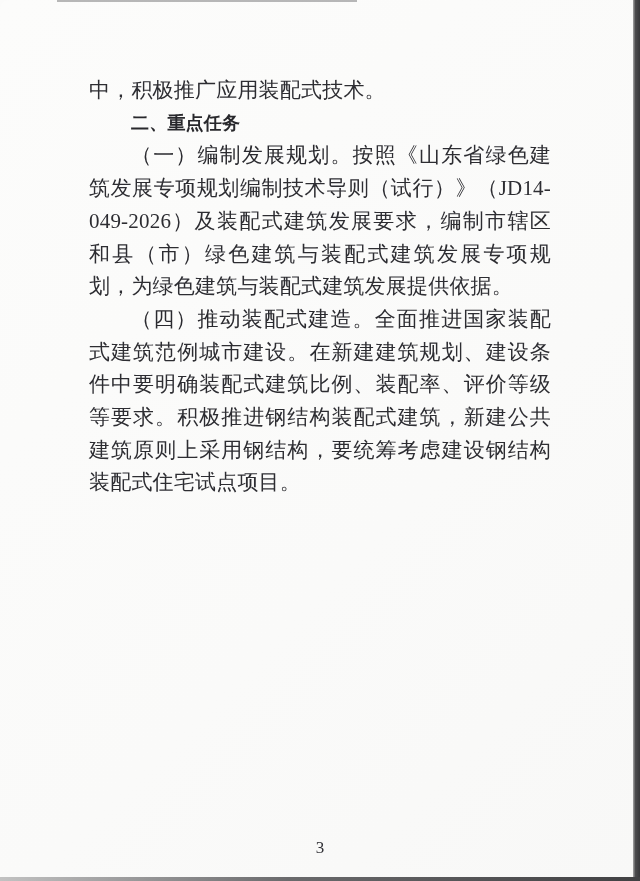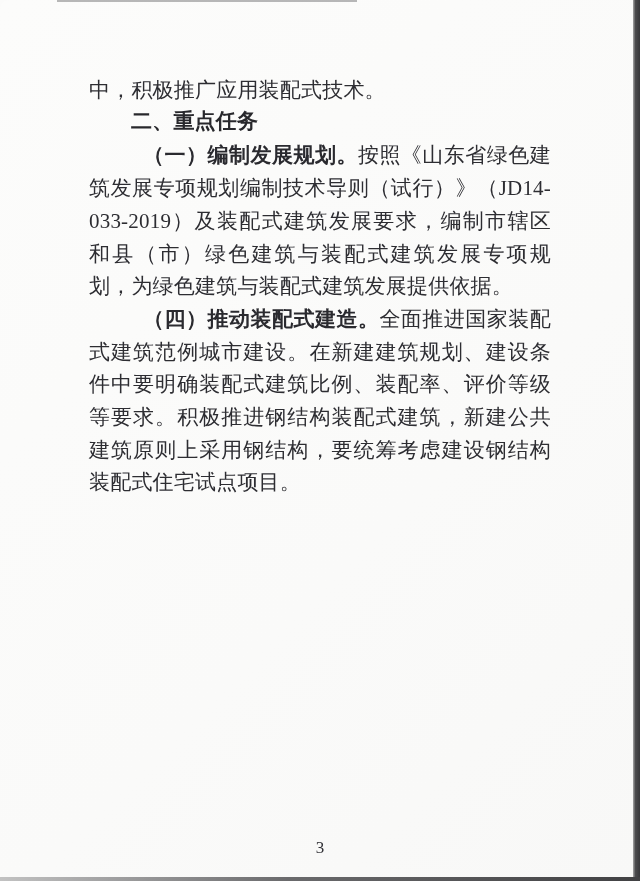--- a/index.html
+++ b/index.html
@@ -36,30 +36,29 @@
   .para {
     margin: 0;
     text-indent: 42px;
   }
   .para.no-indent {
     text-indent: 0;
   }
   .heading {
     margin: 0;
     text-indent: 42px;
-    font-size: 21px;
+    font-size: 18px;
     line-height: 32.7px;
     font-weight: bold;
-    font-family: Liberation Mono, monospace;
+    font-family: Liberation Sans, sans-serif;
     color: #28282c;
   }
   .lead {
-    font-weight: 700;
+    font-weight: 400;
     color: #2a2a2f;
-    margin-left: 12px;
   }
   .page-number {
     position: absolute;
     top: 838px;
     left: 89px;
     width: 462px;
     text-align: center;
     font-size: 17px;
     line-height: 20px;
     color: #333338;
@@ -97,21 +96,21 @@
 
 <div class="scan-page">
 
   <div class="text-block">
 
     <p class="para no-indent">中，积极推广应用装配式技术。</p>
 
 
     <h2 class="heading">二、重点任务</h2>
 
-    <p class="para"><span class="lead">（一）编制发展规划。</span><span>按照《山东省绿色建筑发展专项规划编制技术导则（试行）》（JD14-033-2019）及装配式建筑发展要求，编制市辖区和县（市）绿色建筑与装配式建筑发展专项规划，为绿色建筑与装配式建筑发展提供依据。</span></p>
+    <p class="para"><span class="lead">（一）编制发展规划。</span><span>按照《山东省绿色建筑发展专项规划编制技术导则（试行）》（JD14-049-2026）及装配式建筑发展要求，编制市辖区和县（市）绿色建筑与装配式建筑发展专项规划，为绿色建筑与装配式建筑发展提供依据。</span></p>
 
 
 
     <p class="para"><span class="lead">（四）推动装配式建造。</span><span>全面推进国家装配式建筑范例城市建设。在新建建筑规划、建设条件中要明确装配式建筑比例、装配率、评价等级等要求。积极推进钢结构装配式建筑，新建公共建筑原则上采用钢结构，要统筹考虑建设钢结构装配式住宅试点项目。</span></p>
 
   </div>
 
   <div class="page-number">3</div>
 
   <div class="edge-top"></div>

